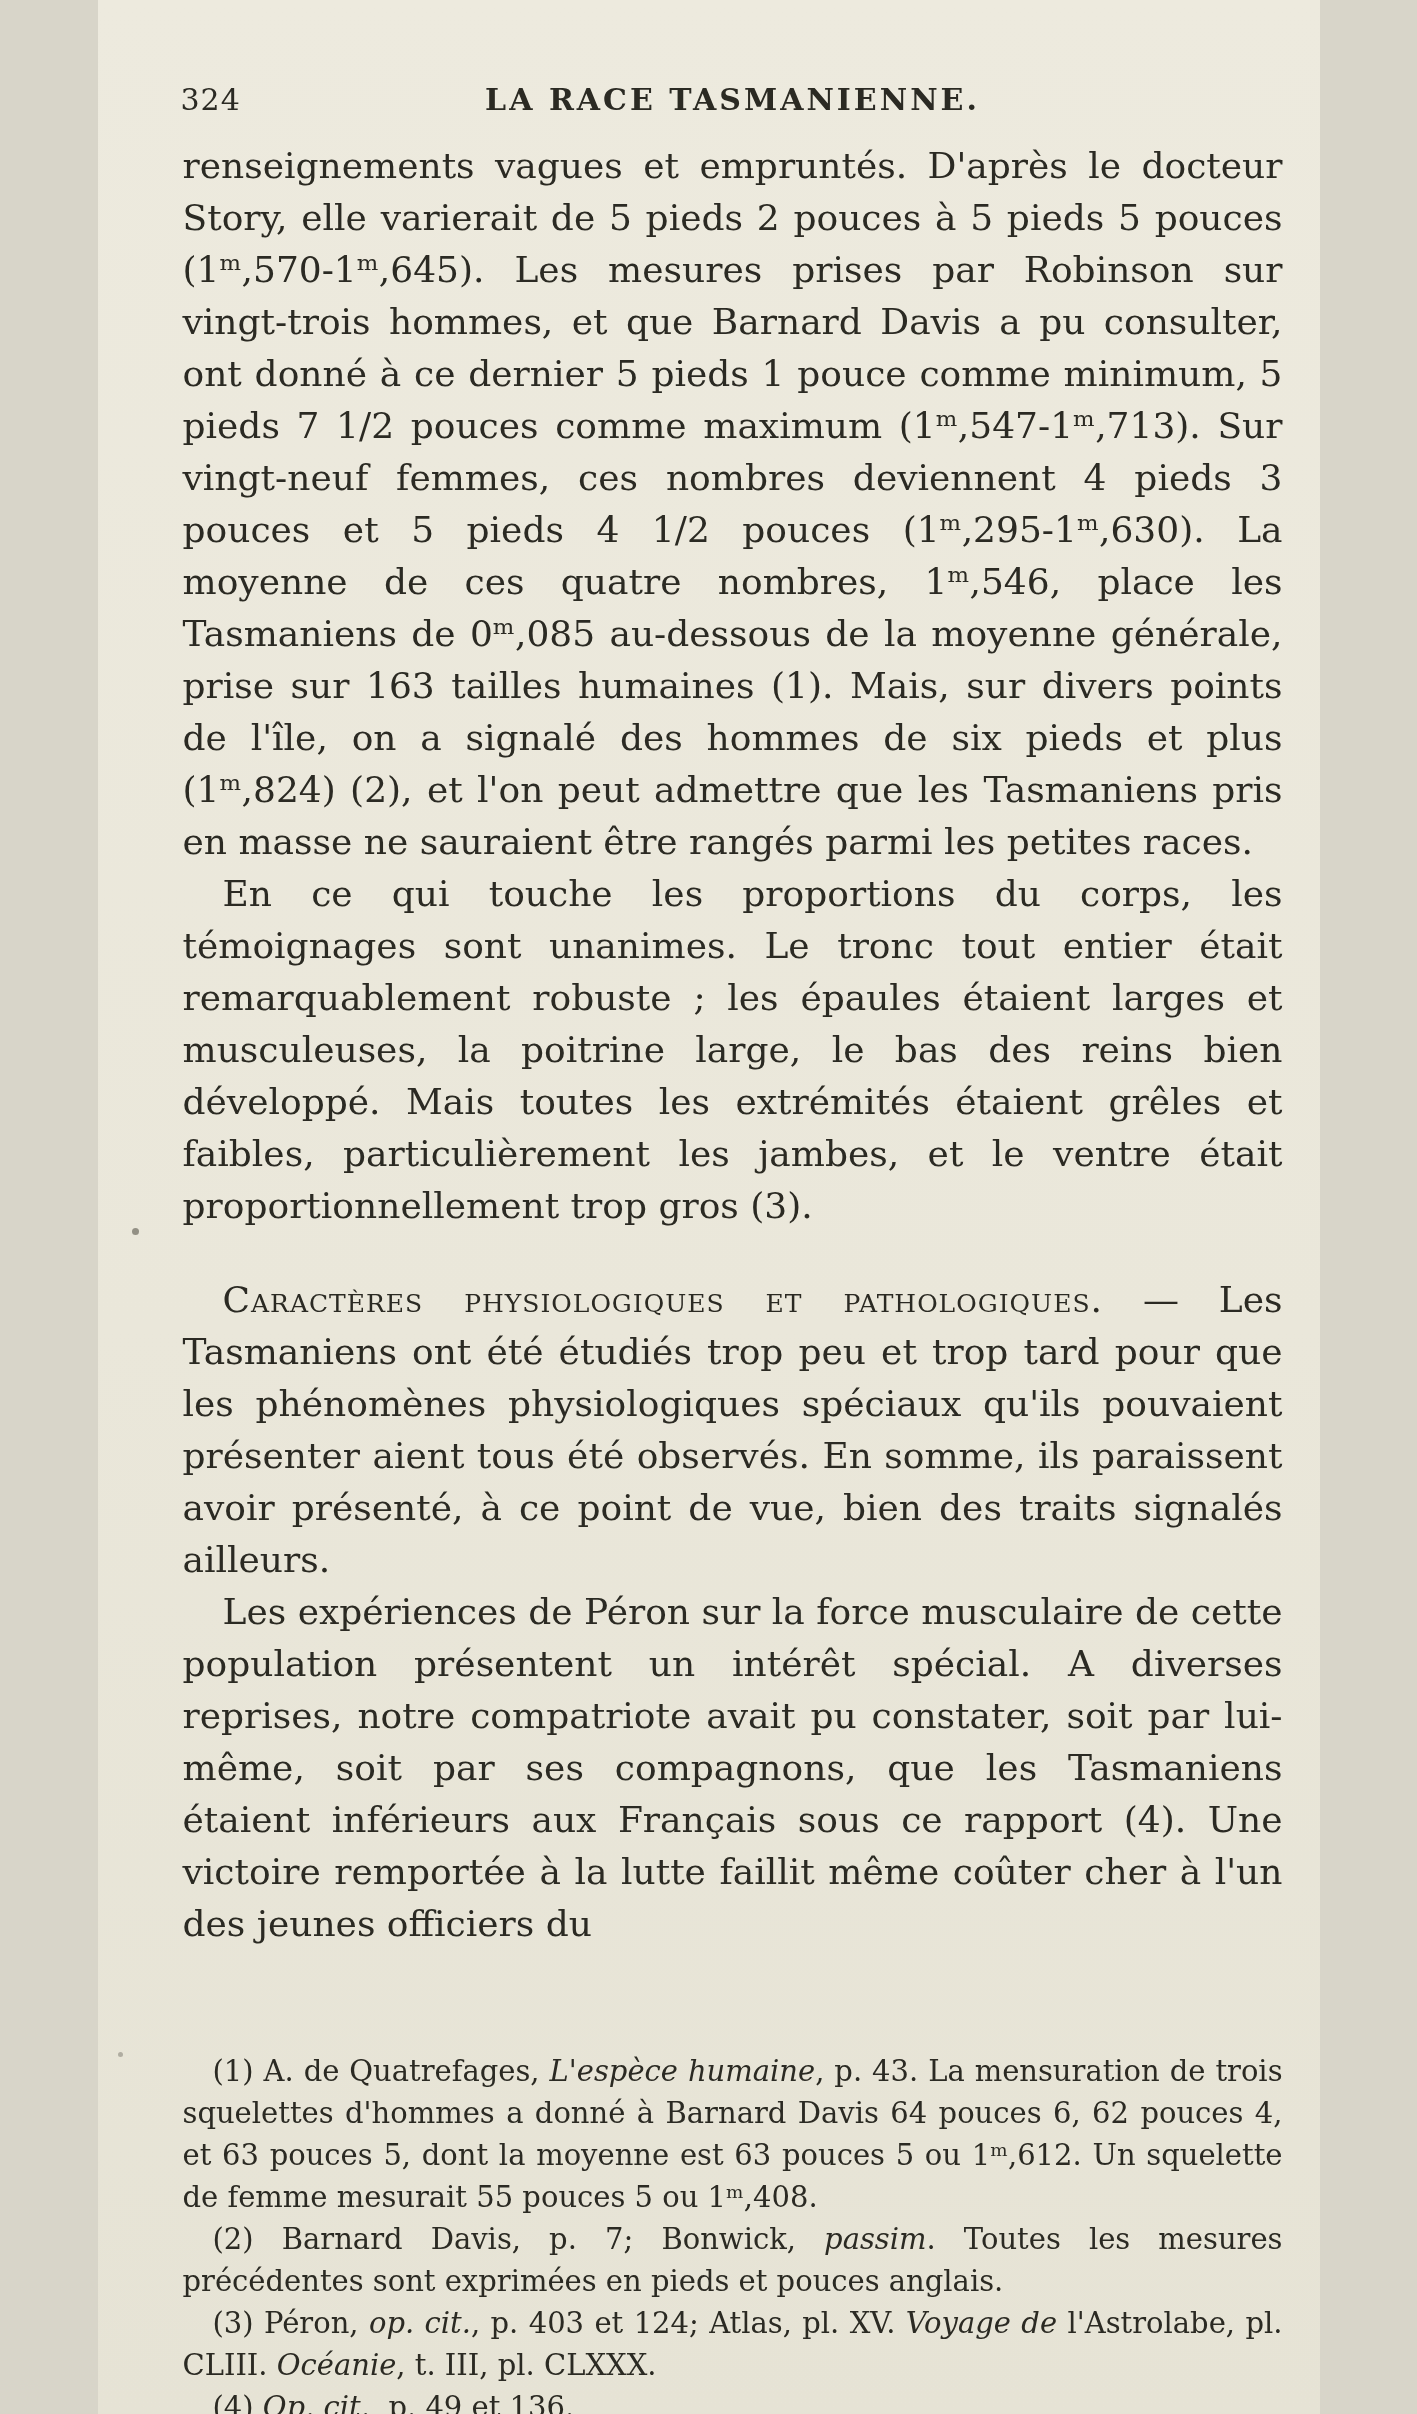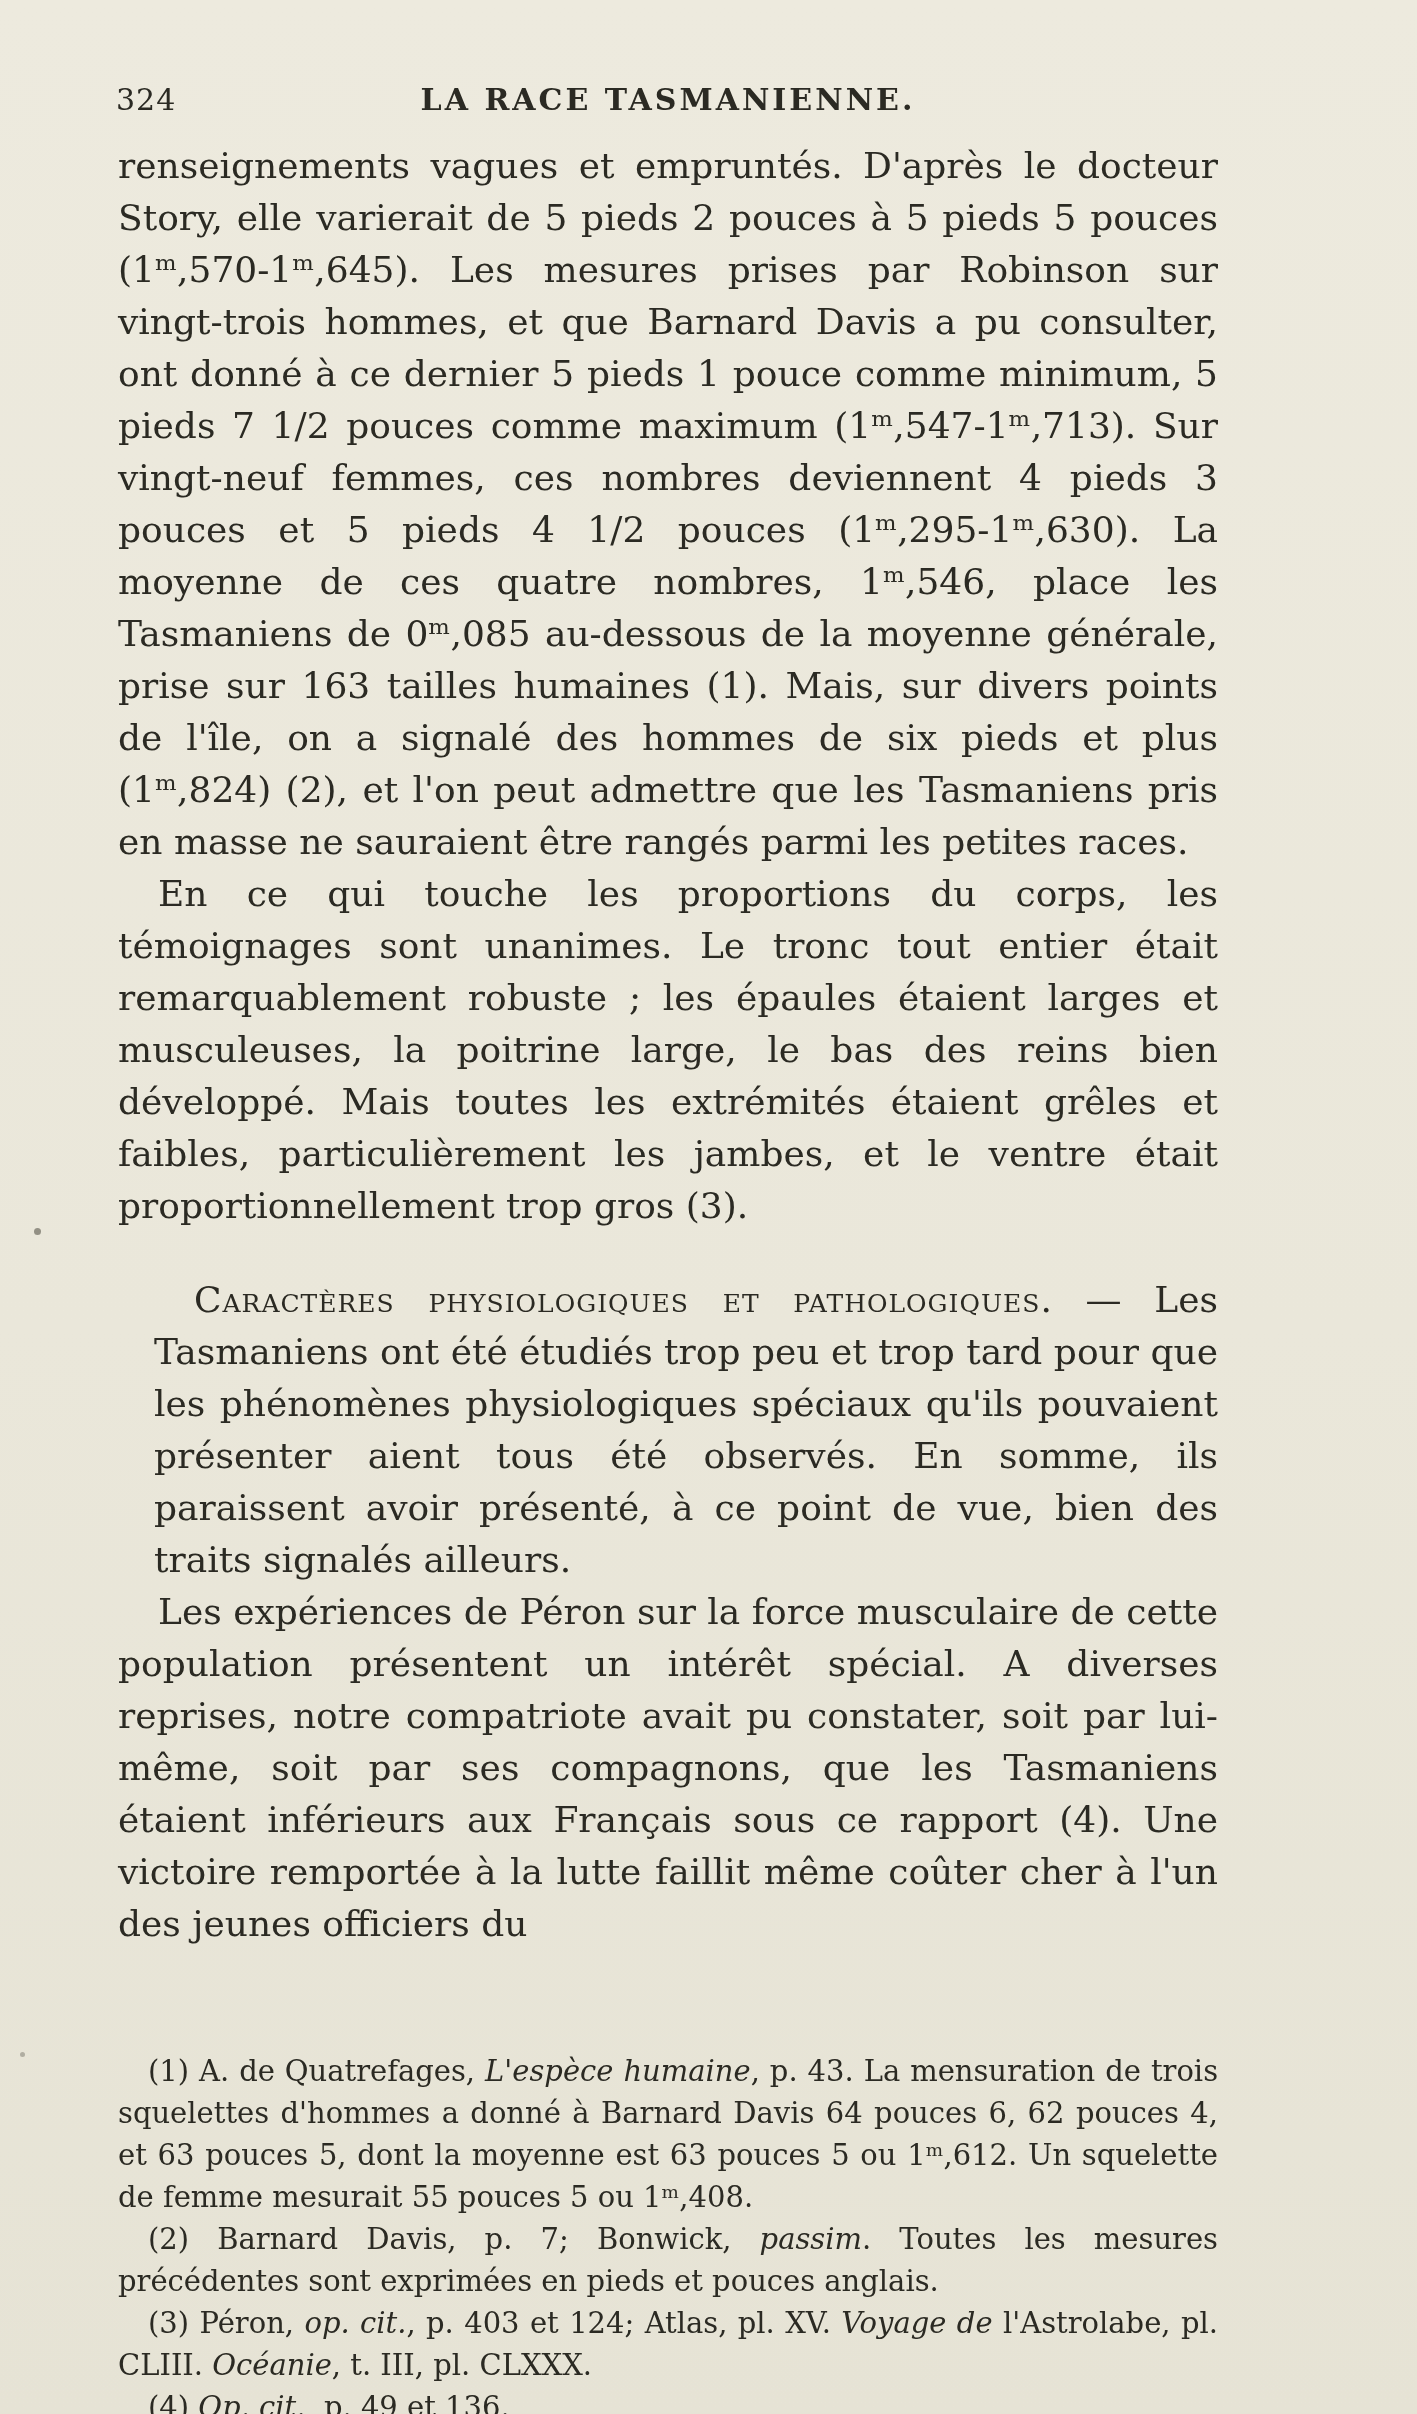--- a/index.html
+++ b/index.html
@@ -2,29 +2,29 @@
 <html lang="fr"><head>
 <meta charset="utf-8">
 <style>
   html, body {
     margin: 0;
     padding: 0;
     background: #d8d5c9;
   }
   .page {
     position: relative;
-    width: 1417px;
+    width: 1222px;
     height: 2414px;
     margin: 0 auto;
     background: linear-gradient(180deg, #edeade 0%, #eae7da 55%, #e6e3d5 100%);
     color: #2b2a23;
     font-family: "DejaVu Serif", "Liberation Serif", serif;
     overflow: hidden;
     box-sizing: border-box;
-    padding: 82px 0 0 118px;
+    padding: 82px 0 0 85px;
   }
   .column {
     width: 1100px;
   }
   .running-head {
     position: relative;
     height: 50px;
     font-size: 30px;
   }
   .page-num {
@@ -49,21 +49,20 @@
   }
   .para {
     margin: 0;
     text-indent: 40px;
   }
   .para.no-indent {
     text-indent: 0;
   }
   .para.section {
     margin-top: 42px;
-    margin-left: 36px;
   }
   .smallcaps {
     font-variant: small-caps;
     letter-spacing: 1px;
   }
   .footnotes {
     margin-top: 100px;
     font-size: 29px;
     line-height: 42px;
     text-align: justify;

